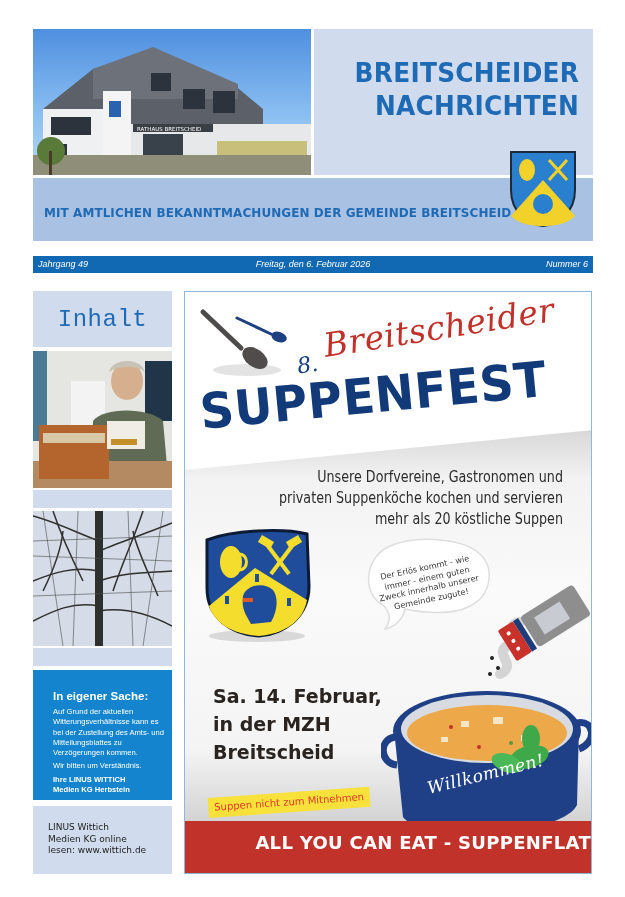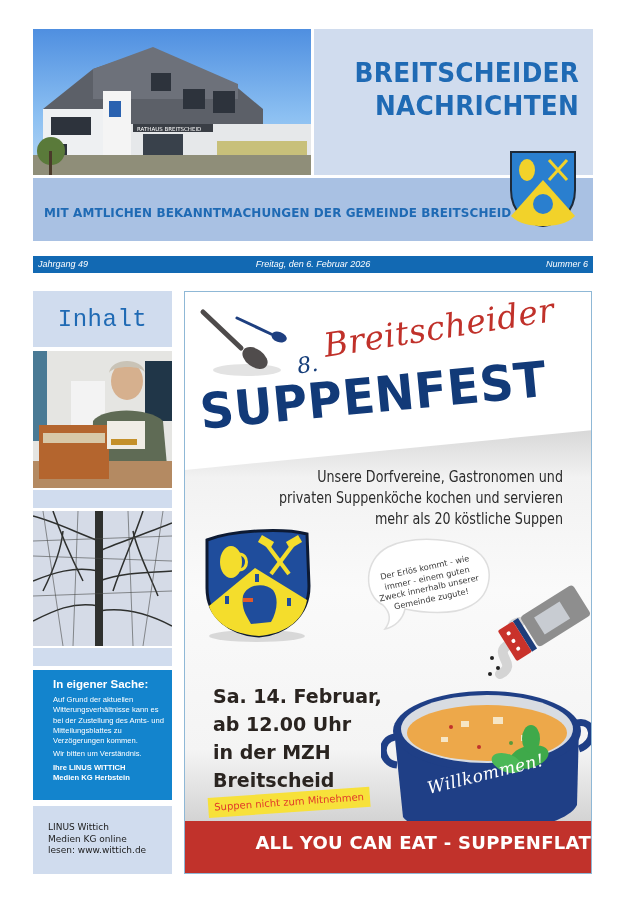--- a/index.html
+++ b/index.html
@@ -30,21 +30,21 @@
   
   .sidebar { position: absolute; left: 33px; top: 291px; width: 139px; }
   .sb-inhalt { position: absolute; left: 0; top: 0; width: 139px; height: 56px; background: #d0dcee; }
   .sb-inhalt-label { position: absolute; left: 0; right: 0; top: 15px; text-align: center; color: #1f6ab4;
     font-size: 24px; font-family: Liberation Mono, monospace; letter-spacing: 0.5px; }
   .sb-photo1 { position: absolute; left: 0; top: 60px; width: 139px; height: 137px; overflow: hidden; background: #cfd3d6; }
   .sb-band1 { position: absolute; left: 0; top: 199px; width: 139px; height: 18px; background: #d0dcee; }
   .sb-photo2 { position: absolute; left: 0; top: 220px; width: 139px; height: 135px; overflow: hidden; background: #d9dee8; }
   .sb-band2 { position: absolute; left: 0; top: 357px; width: 139px; height: 18px; background: #d0dcee; }
   .sb-notice { position: absolute; left: 0; top: 379px; width: 139px; height: 130px; background: #1384cd; color: #fff;
-    padding: 8px 8px 0 20px; font-family: "Liberation Sans", sans-serif; }
+    padding: 20px 8px 0 20px; font-family: "Liberation Sans", sans-serif; }
   .sb-notice-title { font-weight: bold; font-size: 11.5px; margin-bottom: 5px; }
   .sb-notice-body { font-size: 7.6px; line-height: 10.3px; }
   .sb-notice-thanks { font-size: 7.6px; line-height: 10.3px; margin-top: 3px; }
   .sb-notice-sign { font-size: 7.6px; line-height: 10.3px; font-weight: bold; margin-top: 3px; }
   .sb-online { position: absolute; left: 0; top: 515px; width: 139px; height: 68px; background: #d0dcee;
     padding: 16px 16px 0 15px; color: #1c1c1c; font-size: 9px; line-height: 11.5px; font-family: "DejaVu Sans", sans-serif; }
 
   
   .poster { position: absolute; left: 184px; top: 291px; width: 408px; height: 583px; border: 1px solid #8fb8d6;
     background: #ffffff; overflow: hidden; }
@@ -251,21 +251,20 @@
         <circle cx="30" cy="55" r="2" fill="#fff"></circle>
         <circle cx="30" cy="64" r="2" fill="#fff"></circle>
     </g>
     <circle cx="12" cy="94" r="2" fill="#222"></circle>
       <circle cx="18" cy="104" r="2" fill="#222"></circle>
       <circle cx="10" cy="110" r="2" fill="#222"></circle>
   </svg>
 
   <div class="details">
     <div>Sa. 14. Februar,</div>
-    <div>ab 12.00 Uhr</div>
     <div>in der MZH</div>
     <div>Breitscheid</div>
   </div>
 
   <svg class="pot" viewBox="0 0 212 170">
     <path d="M14,60 C-2,62 -2,86 16,88" fill="none" stroke="#1f3f86" stroke-width="7"></path>
     <path d="M196,46 C214,42 216,66 198,72" fill="none" stroke="#1f3f86" stroke-width="7"></path>
     <path d="M14,62 L22,140 C40,166 180,160 196,128 L198,50 Z" fill="#1f3f86"></path>
     <ellipse cx="106" cy="54" rx="94" ry="40" fill="#1f3f86"></ellipse>
     <ellipse cx="106" cy="52" rx="86" ry="34" fill="#d8dce2"></ellipse>

